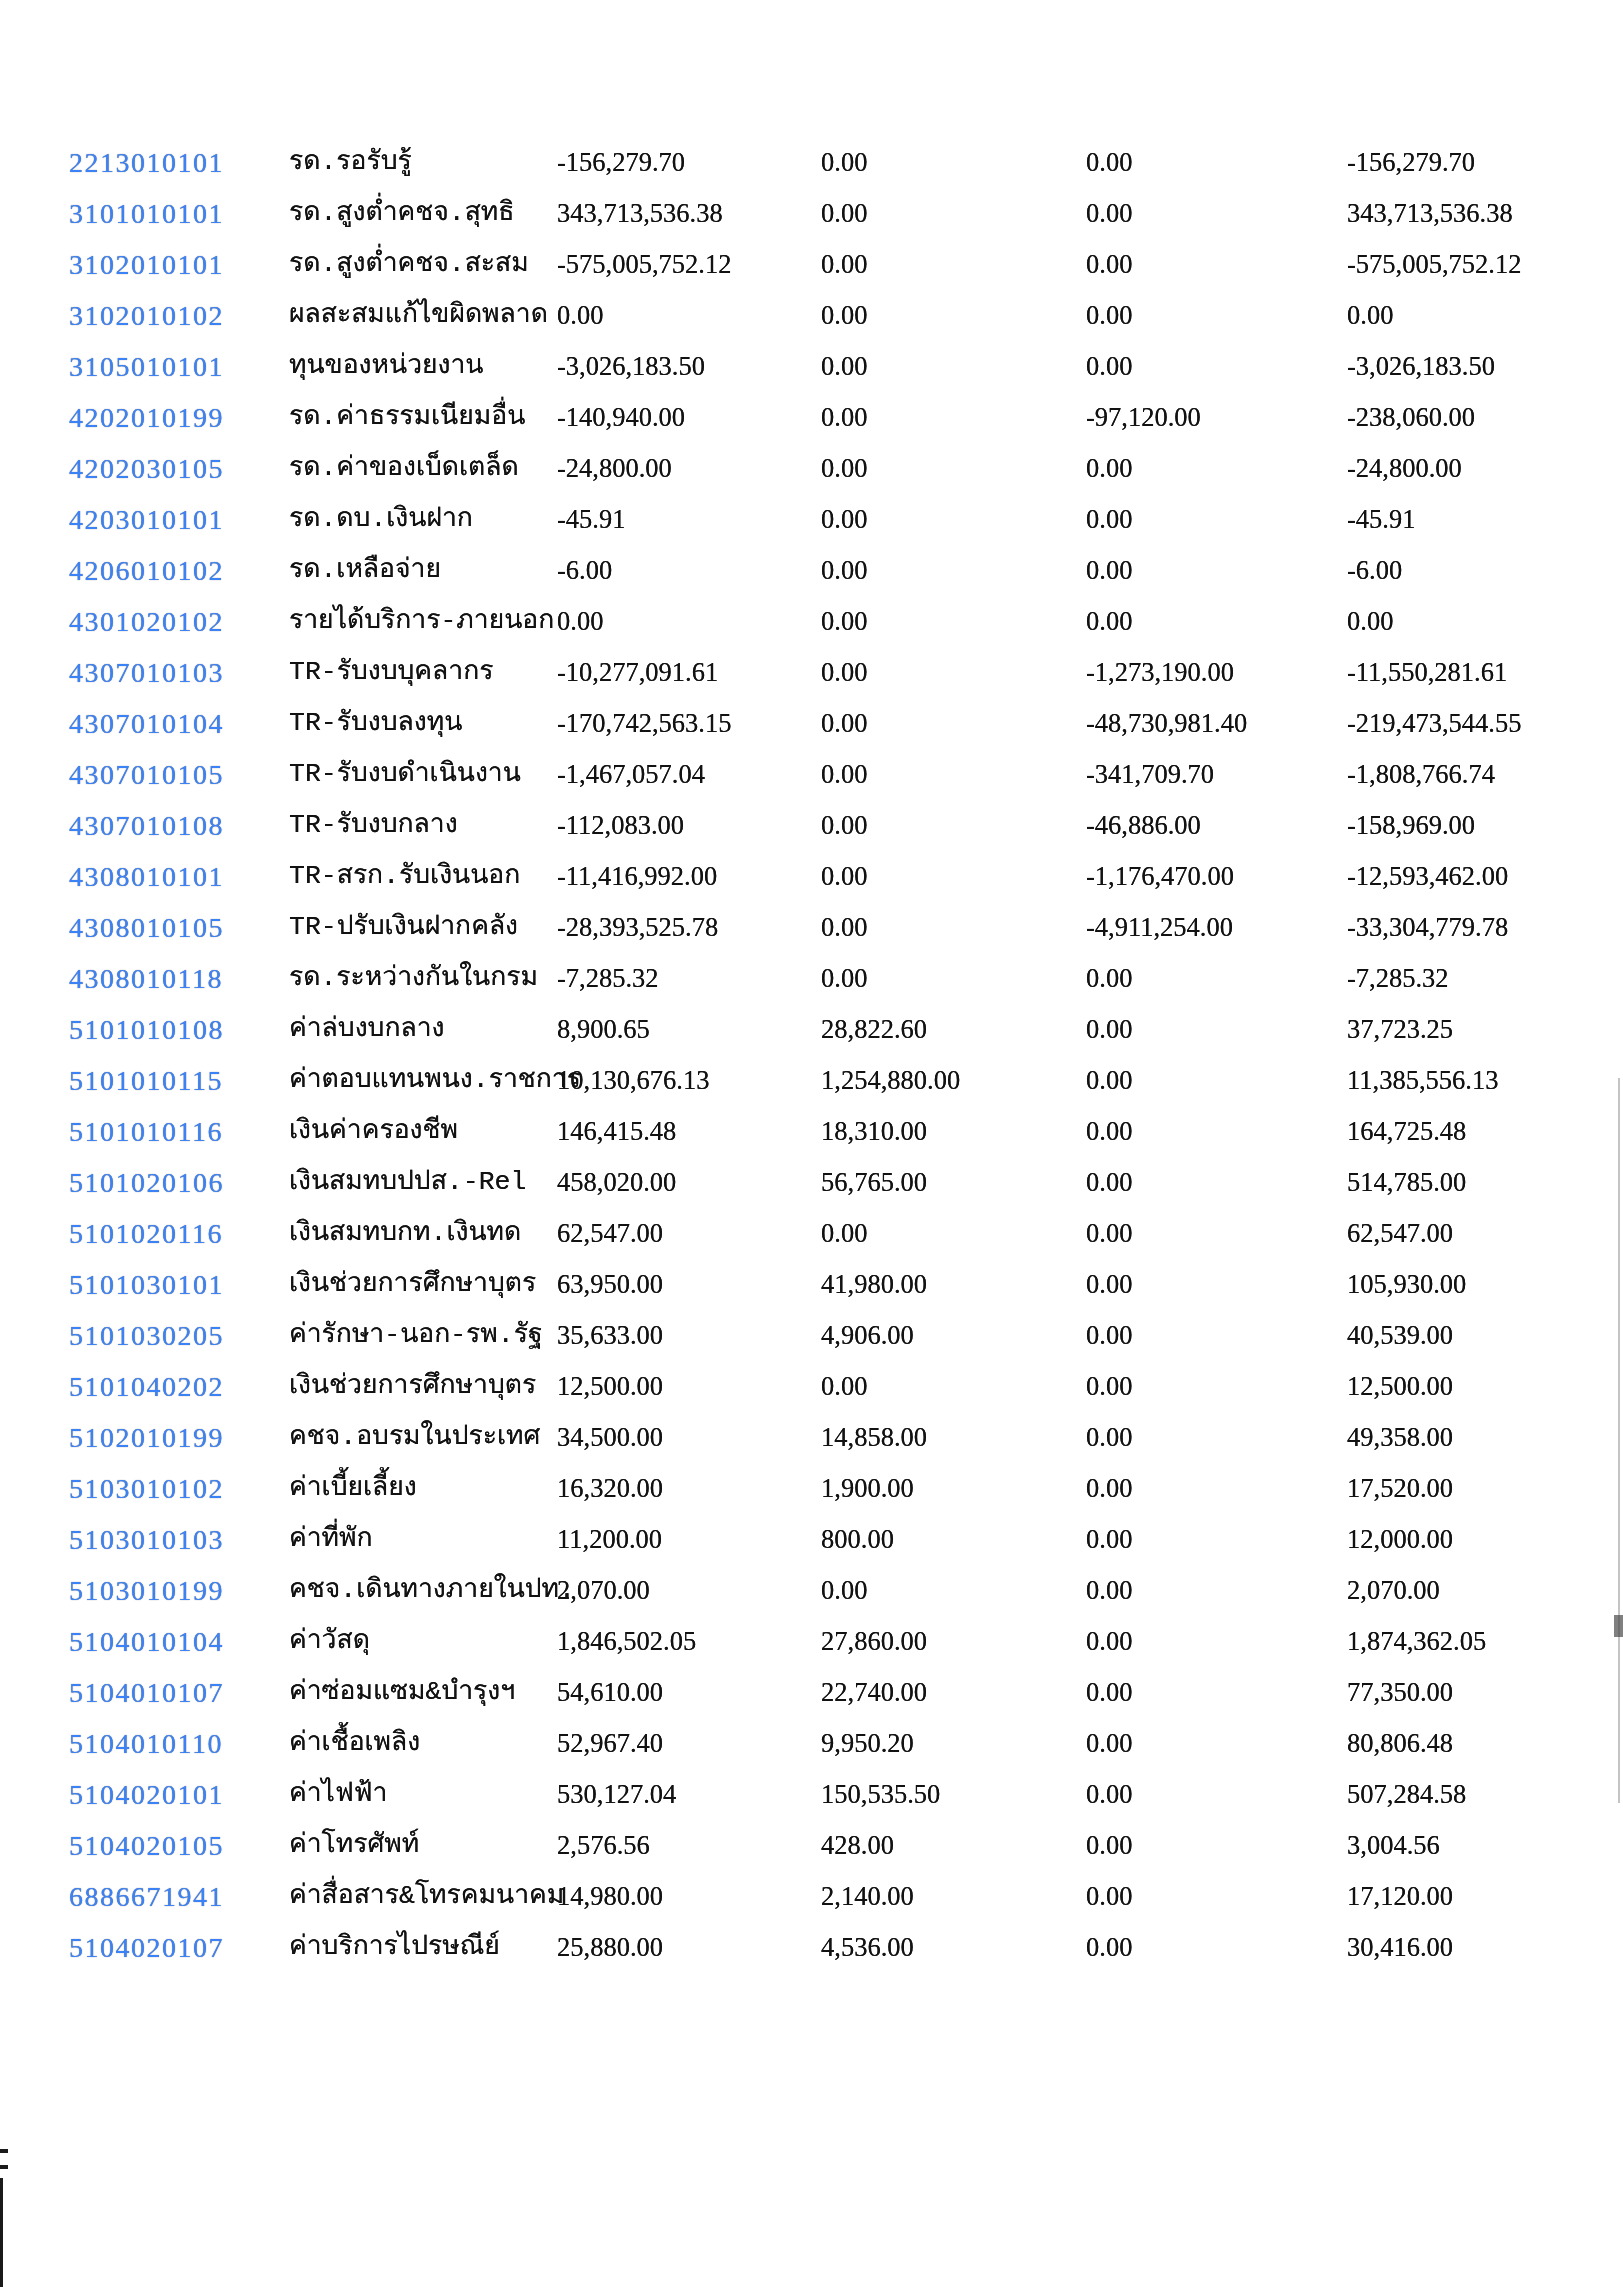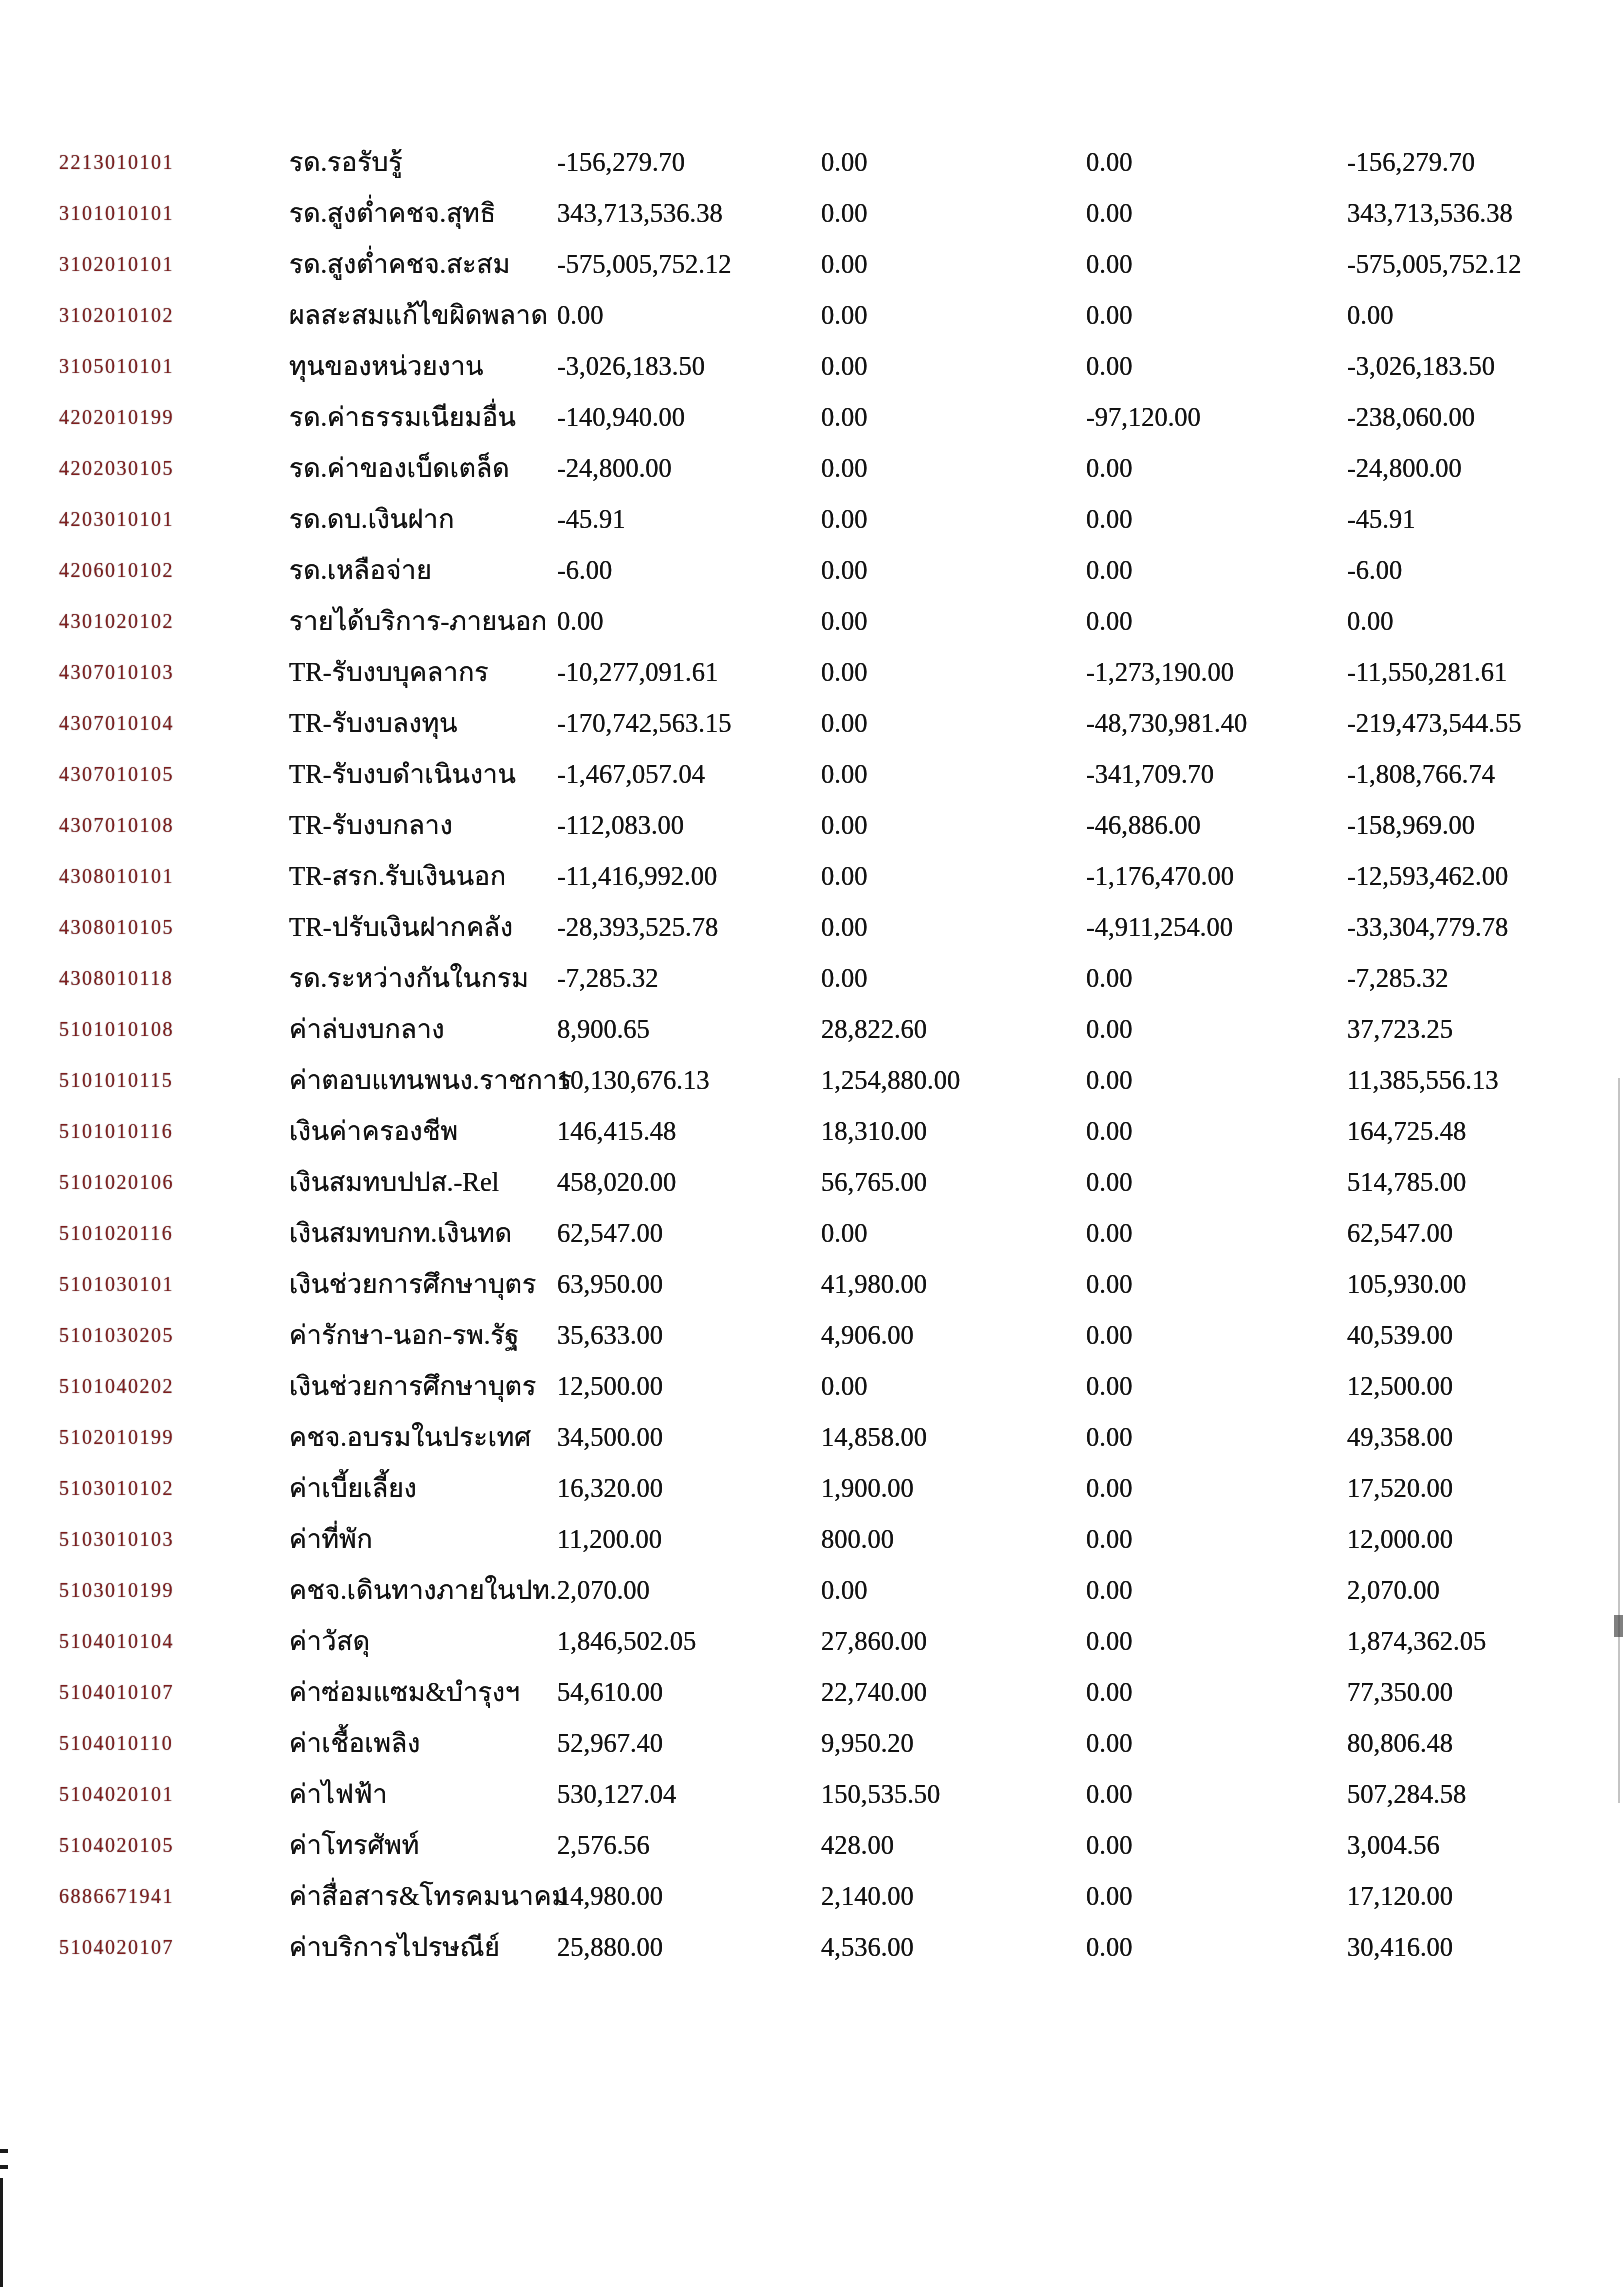--- a/index.html
+++ b/index.html
@@ -15,27 +15,27 @@
   .rows { position:absolute; top:147px; left:0; width:1623px; }
   .row { position:relative; height:51px; width:1623px; }
   .cell {
     position:absolute; top:0;
     font-size:26.5px; line-height:31px;
     white-space:nowrap;
     color:#121212;
     text-shadow:0 0 0.5px #222;
   }
   .cell.code {
-    left:59px;
-    font-size:20px;
+    left:69px;
+    font-size:28px;
     letter-spacing:1.5px;
-    color:#7f1d1d;
+    color:#3b82f6;
     text-shadow:0 0 1px #6b6b6b;
   }
-  .cell.desc { left:289px; }
+  .cell.desc { left:289px;font-family:Liberation Mono, monospace; }
   .cell.a1 { left:557px; }
   .cell.a2 { left:821px; }
   .cell.a3 { left:1086px; }
   .cell.a4 { left:1347px; }
   
   .artifact { position:absolute; background:#1a1a1a; }
   .art-left-line { left:0; top:2178px; width:2.9px; height:110px; }
   .art-left-tick1 { left:0; top:2149px; width:7.8px; height:3.9px; }
   .art-left-tick2 { left:0; top:2165px; width:7.8px; height:3.9px; }
   .art-right-line { left:1618px; top:1078px; width:2px; height:725px; background:#c4c4c4; }

